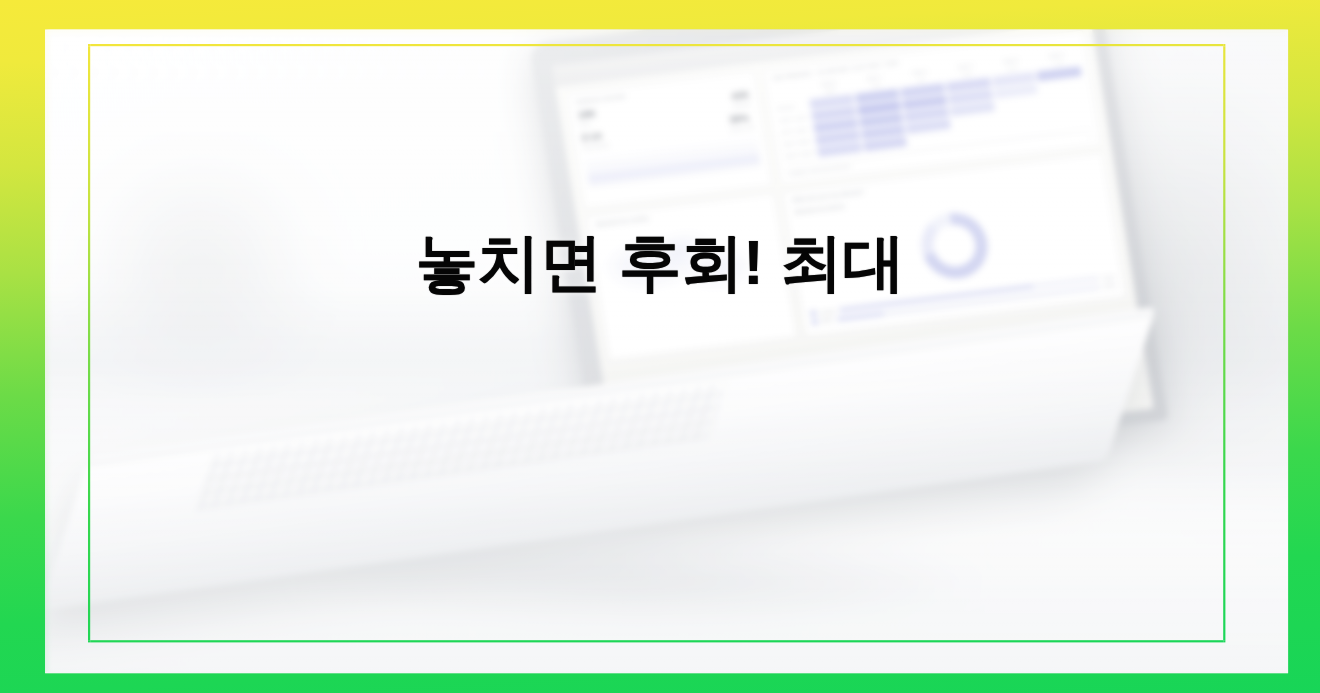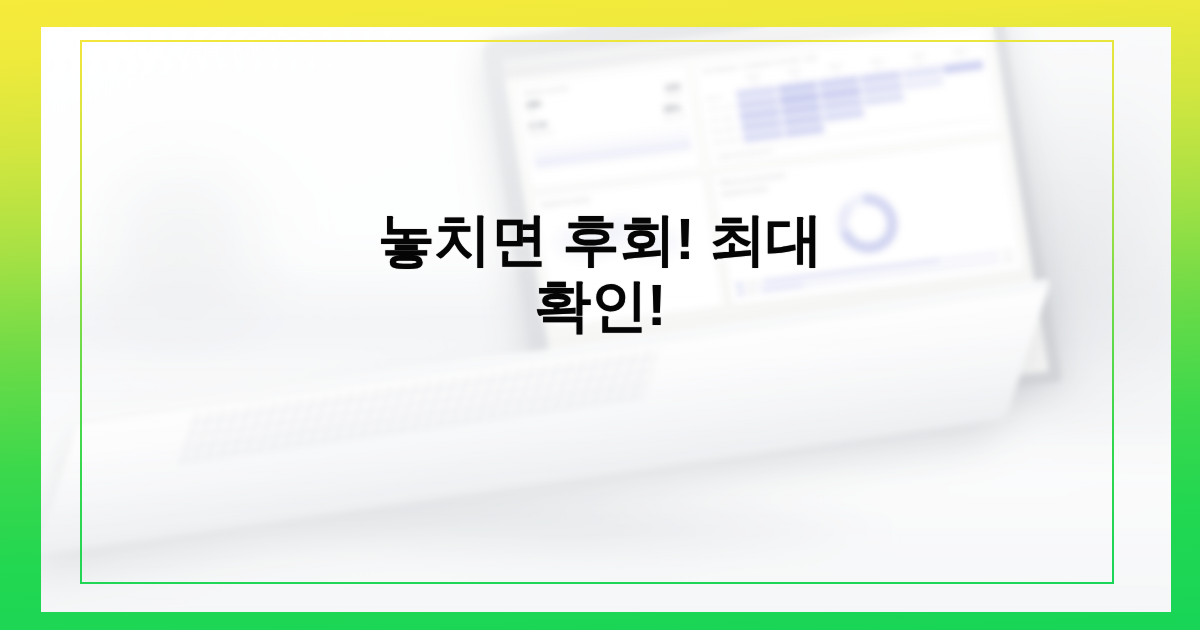--- a/index.html
+++ b/index.html
@@ -594,16 +594,15 @@
       <div class="defocus"></div>
       <div class="wash"></div>
     </div>
 
   </div>
 
   <div class="inner-rule"></div>
 
   <div class="headline">
     <span class="line">놓치면 후회! 최대</span>
-    <span class="line">확인!</span>
   </div>
 
 </div>
 
 </body></html>

